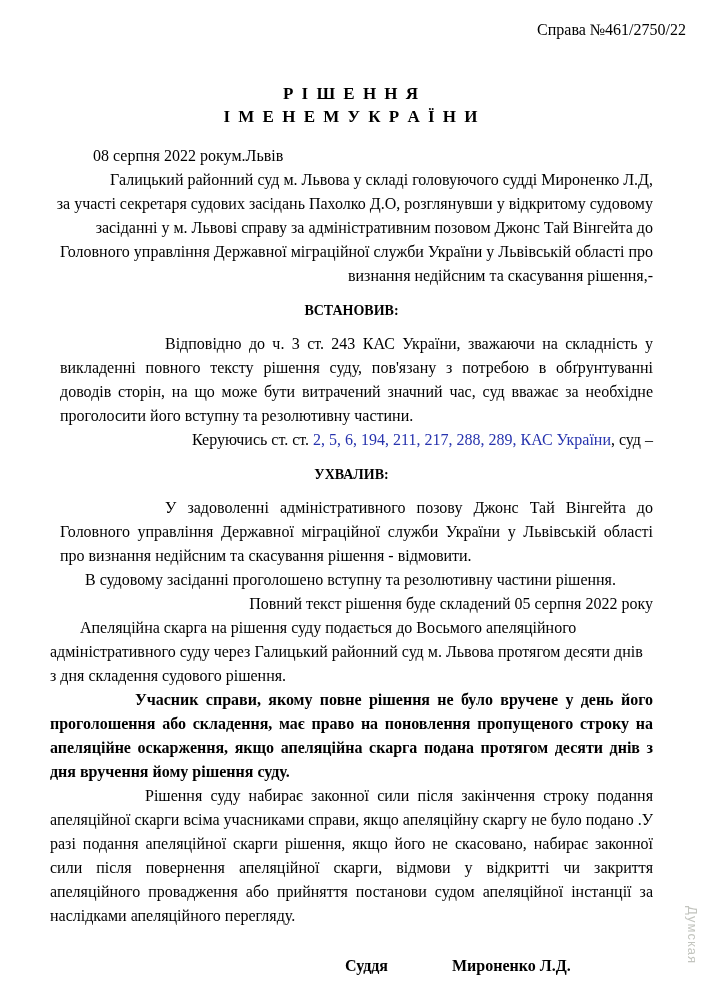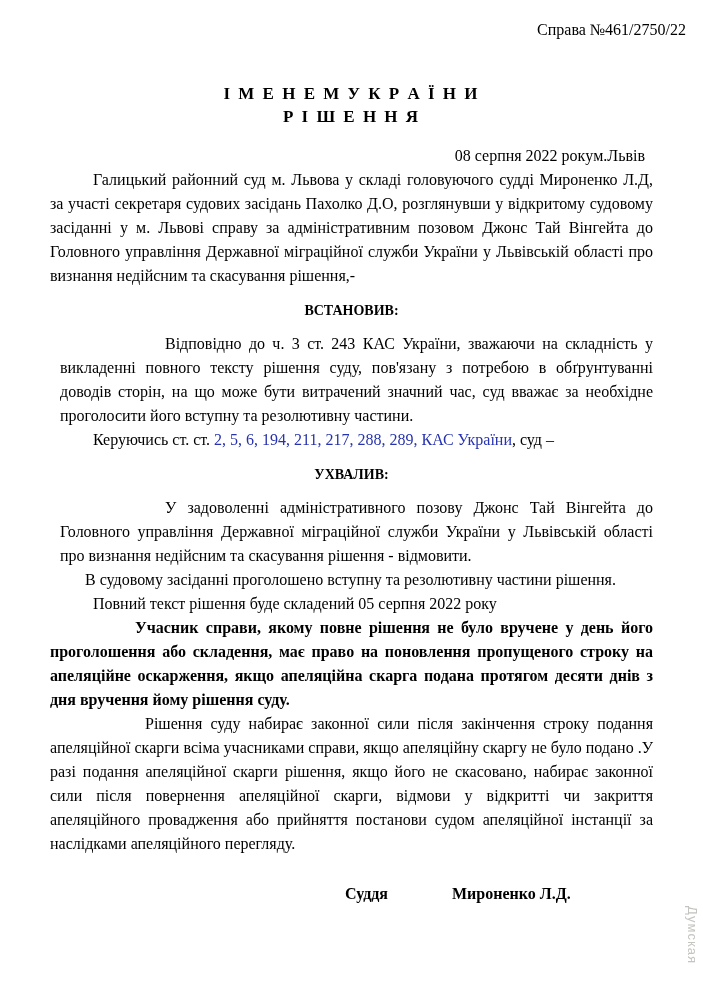--- a/index.html
+++ b/index.html
@@ -29,32 +29,32 @@
   .doc-title {
     margin-top: 42px;
     text-align: center;
     font-weight: bold;
     font-size: 17px;
     letter-spacing: 2px;
     line-height: 23px;
   }
   .date-row {
     display: flex;
-    justify-content: flex-end;
+    justify-content: flex-start;
     margin-top: 16px;
     padding-left: 43px;
     padding-right: 8px;
     line-height: 24px;
   }
   p {
     margin: 0;
     line-height: 24px;
   }
   .justify { text-align: justify; }
-  .ind-sm  { text-indent: 43px; }
+  .ind-sm  { text-indent: 43px; text-align: right; }
   .ind-30  { text-indent: 30px; }
   .ind-35  { text-indent: 35px; }
   .ind-85  { text-indent: 85px; font-weight: bold; }
   .ind-95  { text-indent: 95px; }
   .ind-lg  { text-indent: 105px; margin-left: 10px; }
   h3.section-heading {
     margin: 12px 0 10px 0;
     text-align: center;
     font-size: 14px;
     font-weight: bold;
@@ -86,22 +86,22 @@
   }
 </style>
 </head>
 <body>
 
 <div class="page">
 
   <div class="case-number">Справа №461/2750/22</div>
 
   <div class="doc-title">
+    <div>Р І Ш Е Н Н Я</div>
     <div>І М Е Н Е М У К Р А Ї Н И</div>
-    <div>Р І Ш Е Н Н Я</div>
   </div>
 
   <div class="date-row">
     <span>08 серпня 2022 року</span>
     <span>м.Львів</span>
   </div>
 
   <p class="justify ind-sm">Галицький районний суд м. Львова у складі головуючого судді Мироненко Л.Д, за участі секретаря судових засідань Пахолко Д.О, розглянувши у відкритому судовому засіданні у м. Львові справу за адміністративним позовом Джонс Тай Вінгейта до Головного управління Державної міграційної служби України у Львівській області про визнання недійсним та скасування рішення,-</p>
 
   <h3 class="section-heading">ВСТАНОВИВ:</h3>
@@ -113,20 +113,21 @@
   </p>
 
   <h3 class="section-heading">УХВАЛИВ:</h3>
 
   <p class="justify ind-lg">У задоволенні адміністративного позову Джонс Тай Вінгейта до Головного управління Державної міграційної служби України у Львівській області про визнання недійсним та скасування рішення - відмовити.</p>
 
   <p class="ind-35">В судовому засіданні проголошено вступну та резолютивну частини рішення.</p>
 
   <p class="ind-sm">Повний текст рішення буде складений 05 серпня 2022 року</p>
 
+  <p class="ind-30">Апеляційна скарга на рішення суду подається до Восьмого апеляційного адміністративного суду через Галицький районний суд м. Львова протягом десяти днів з дня складення судового рішення.</p>
 
   <p class="justify ind-85">Учасник справи, якому повне рішення не було вручене у день його проголошення або складення, має право на поновлення пропущеного строку на апеляційне оскарження, якщо апеляційна скарга подана протягом десяти днів з дня вручення йому рішення суду.</p>
 
   <p class="justify ind-95">Рішення суду набирає законної сили після закінчення строку подання апеляційної скарги всіма учасниками справи, якщо апеляційну скаргу не було подано .У разі подання апеляційної скарги рішення, якщо його не скасовано, набирає законної сили після повернення апеляційної скарги, відмови у відкритті чи закриття апеляційного провадження або прийняття постанови судом апеляційної інстанції за наслідками апеляційного перегляду.</p>
 
   <div class="sig-row">
     <span class="sig-label">Суддя</span>
     <span class="sig-name">Мироненко Л.Д.</span>
   </div>
 

